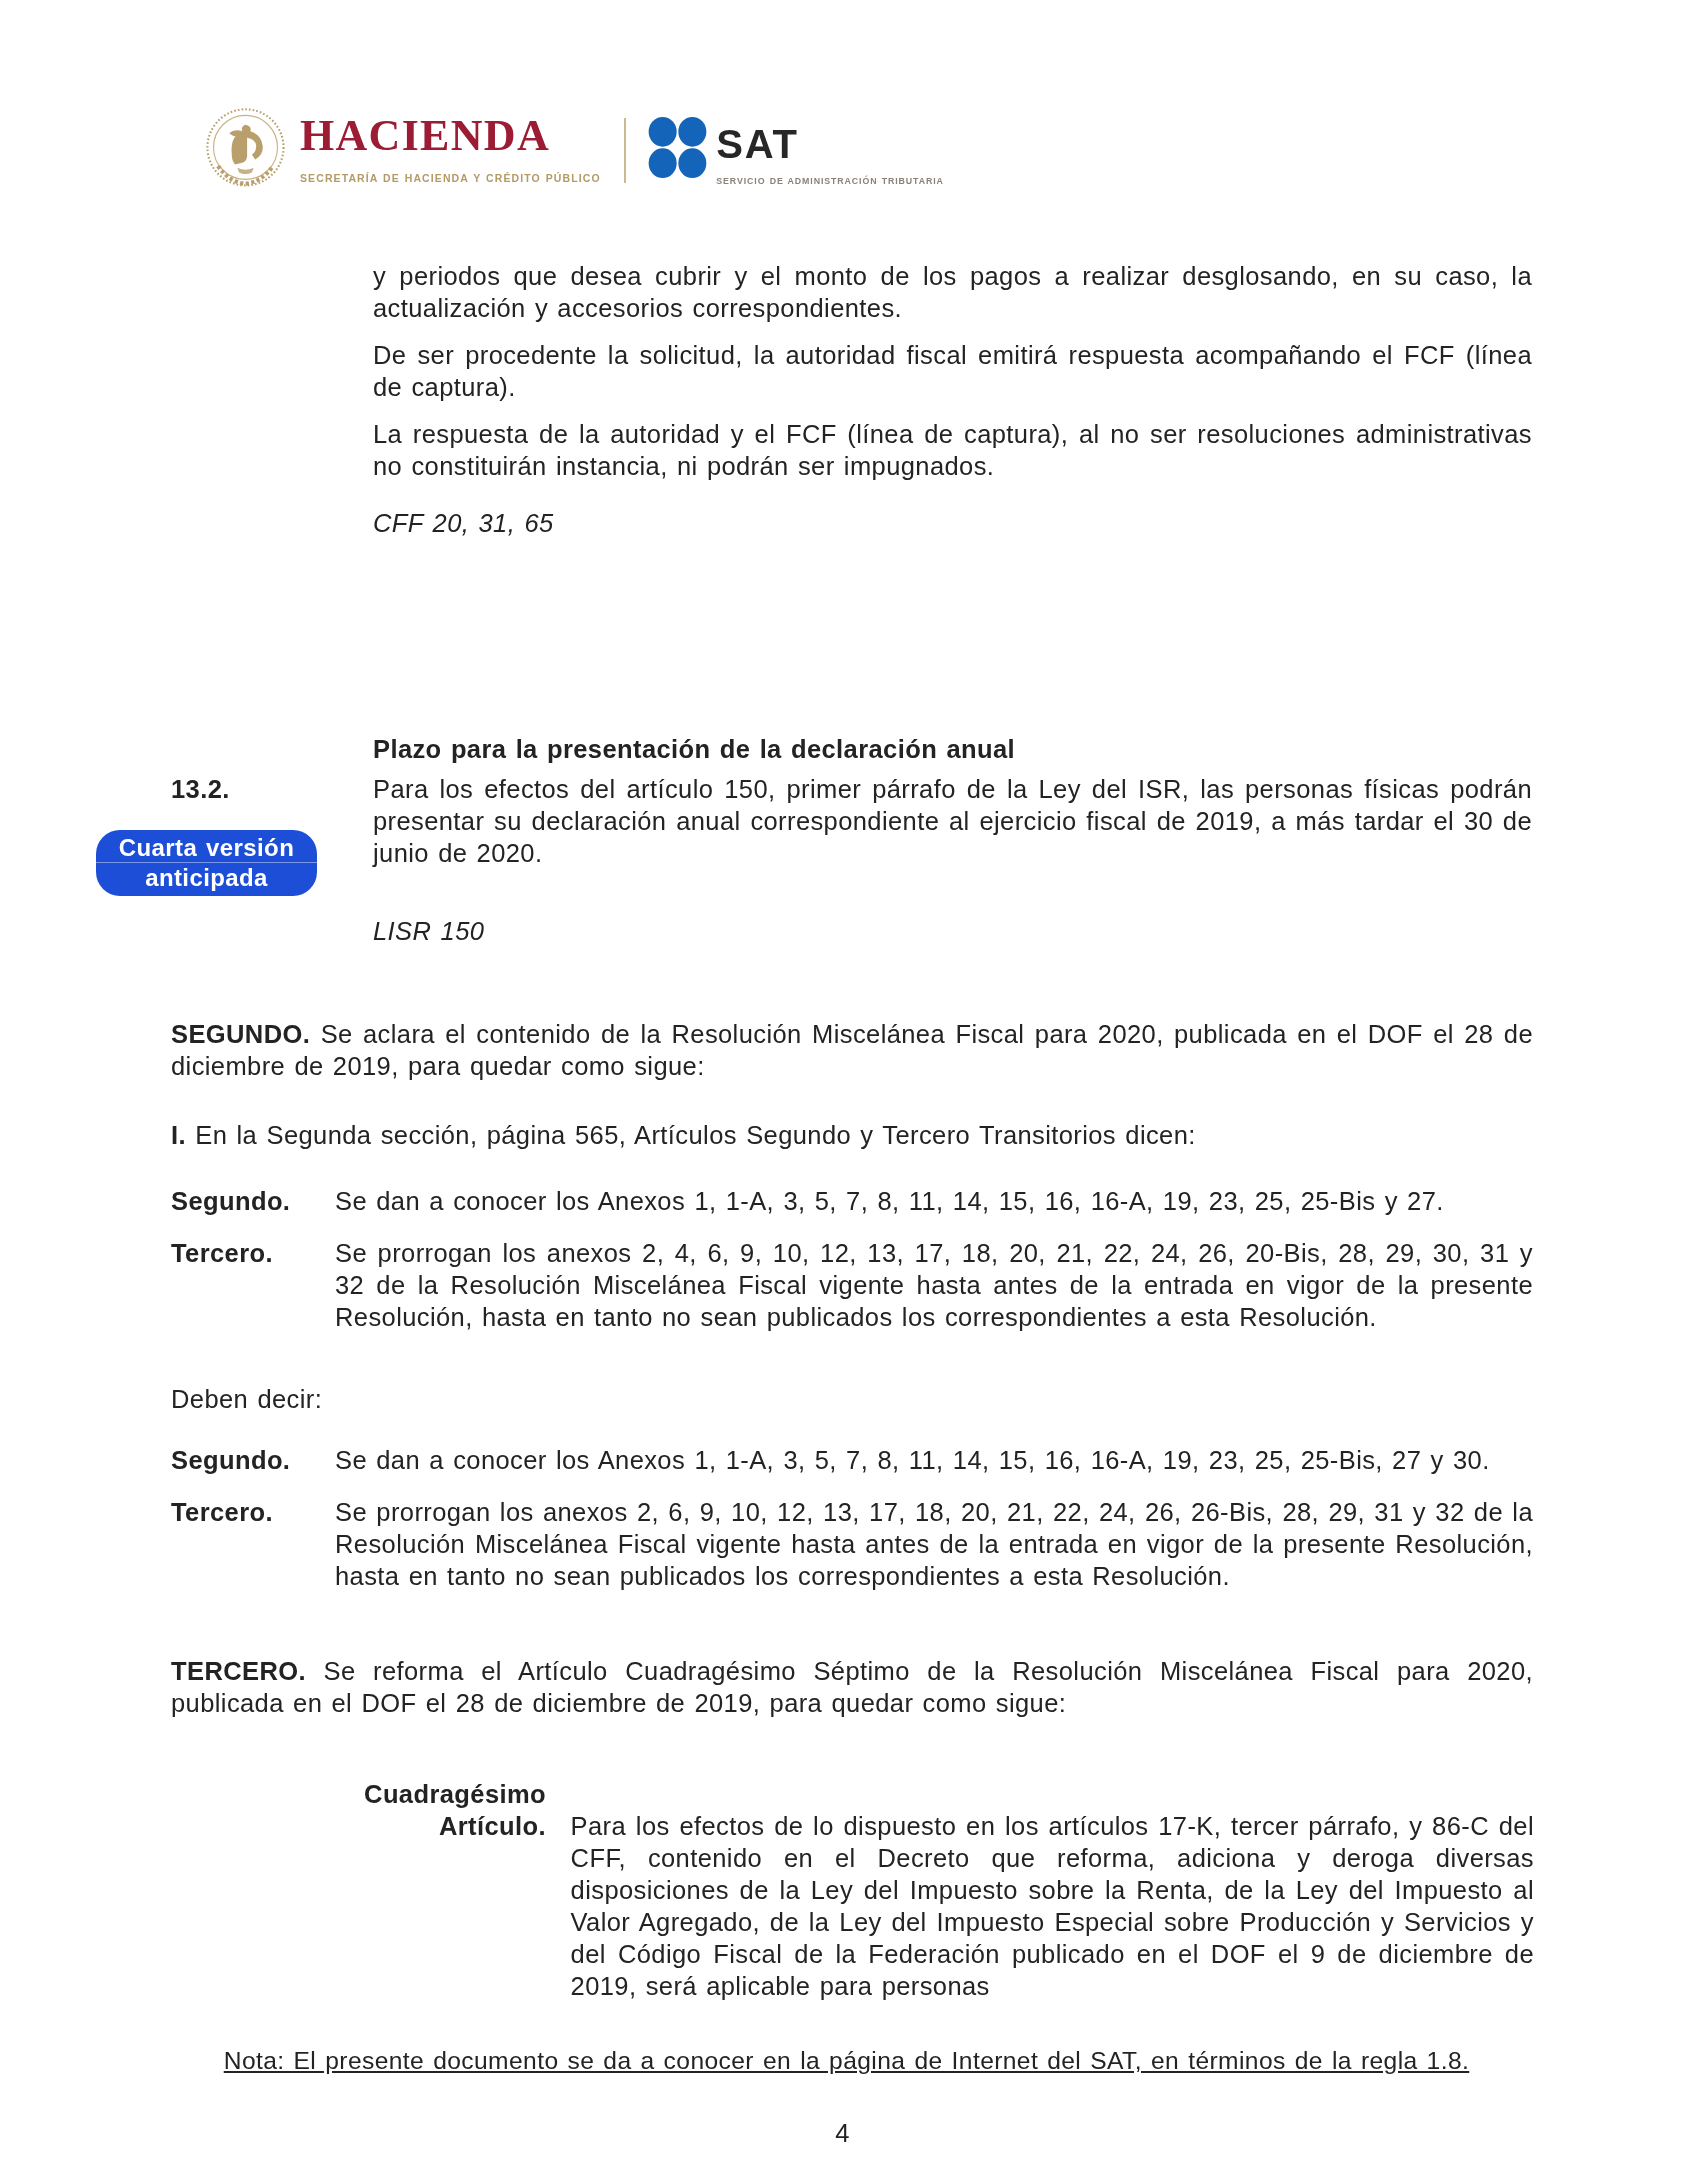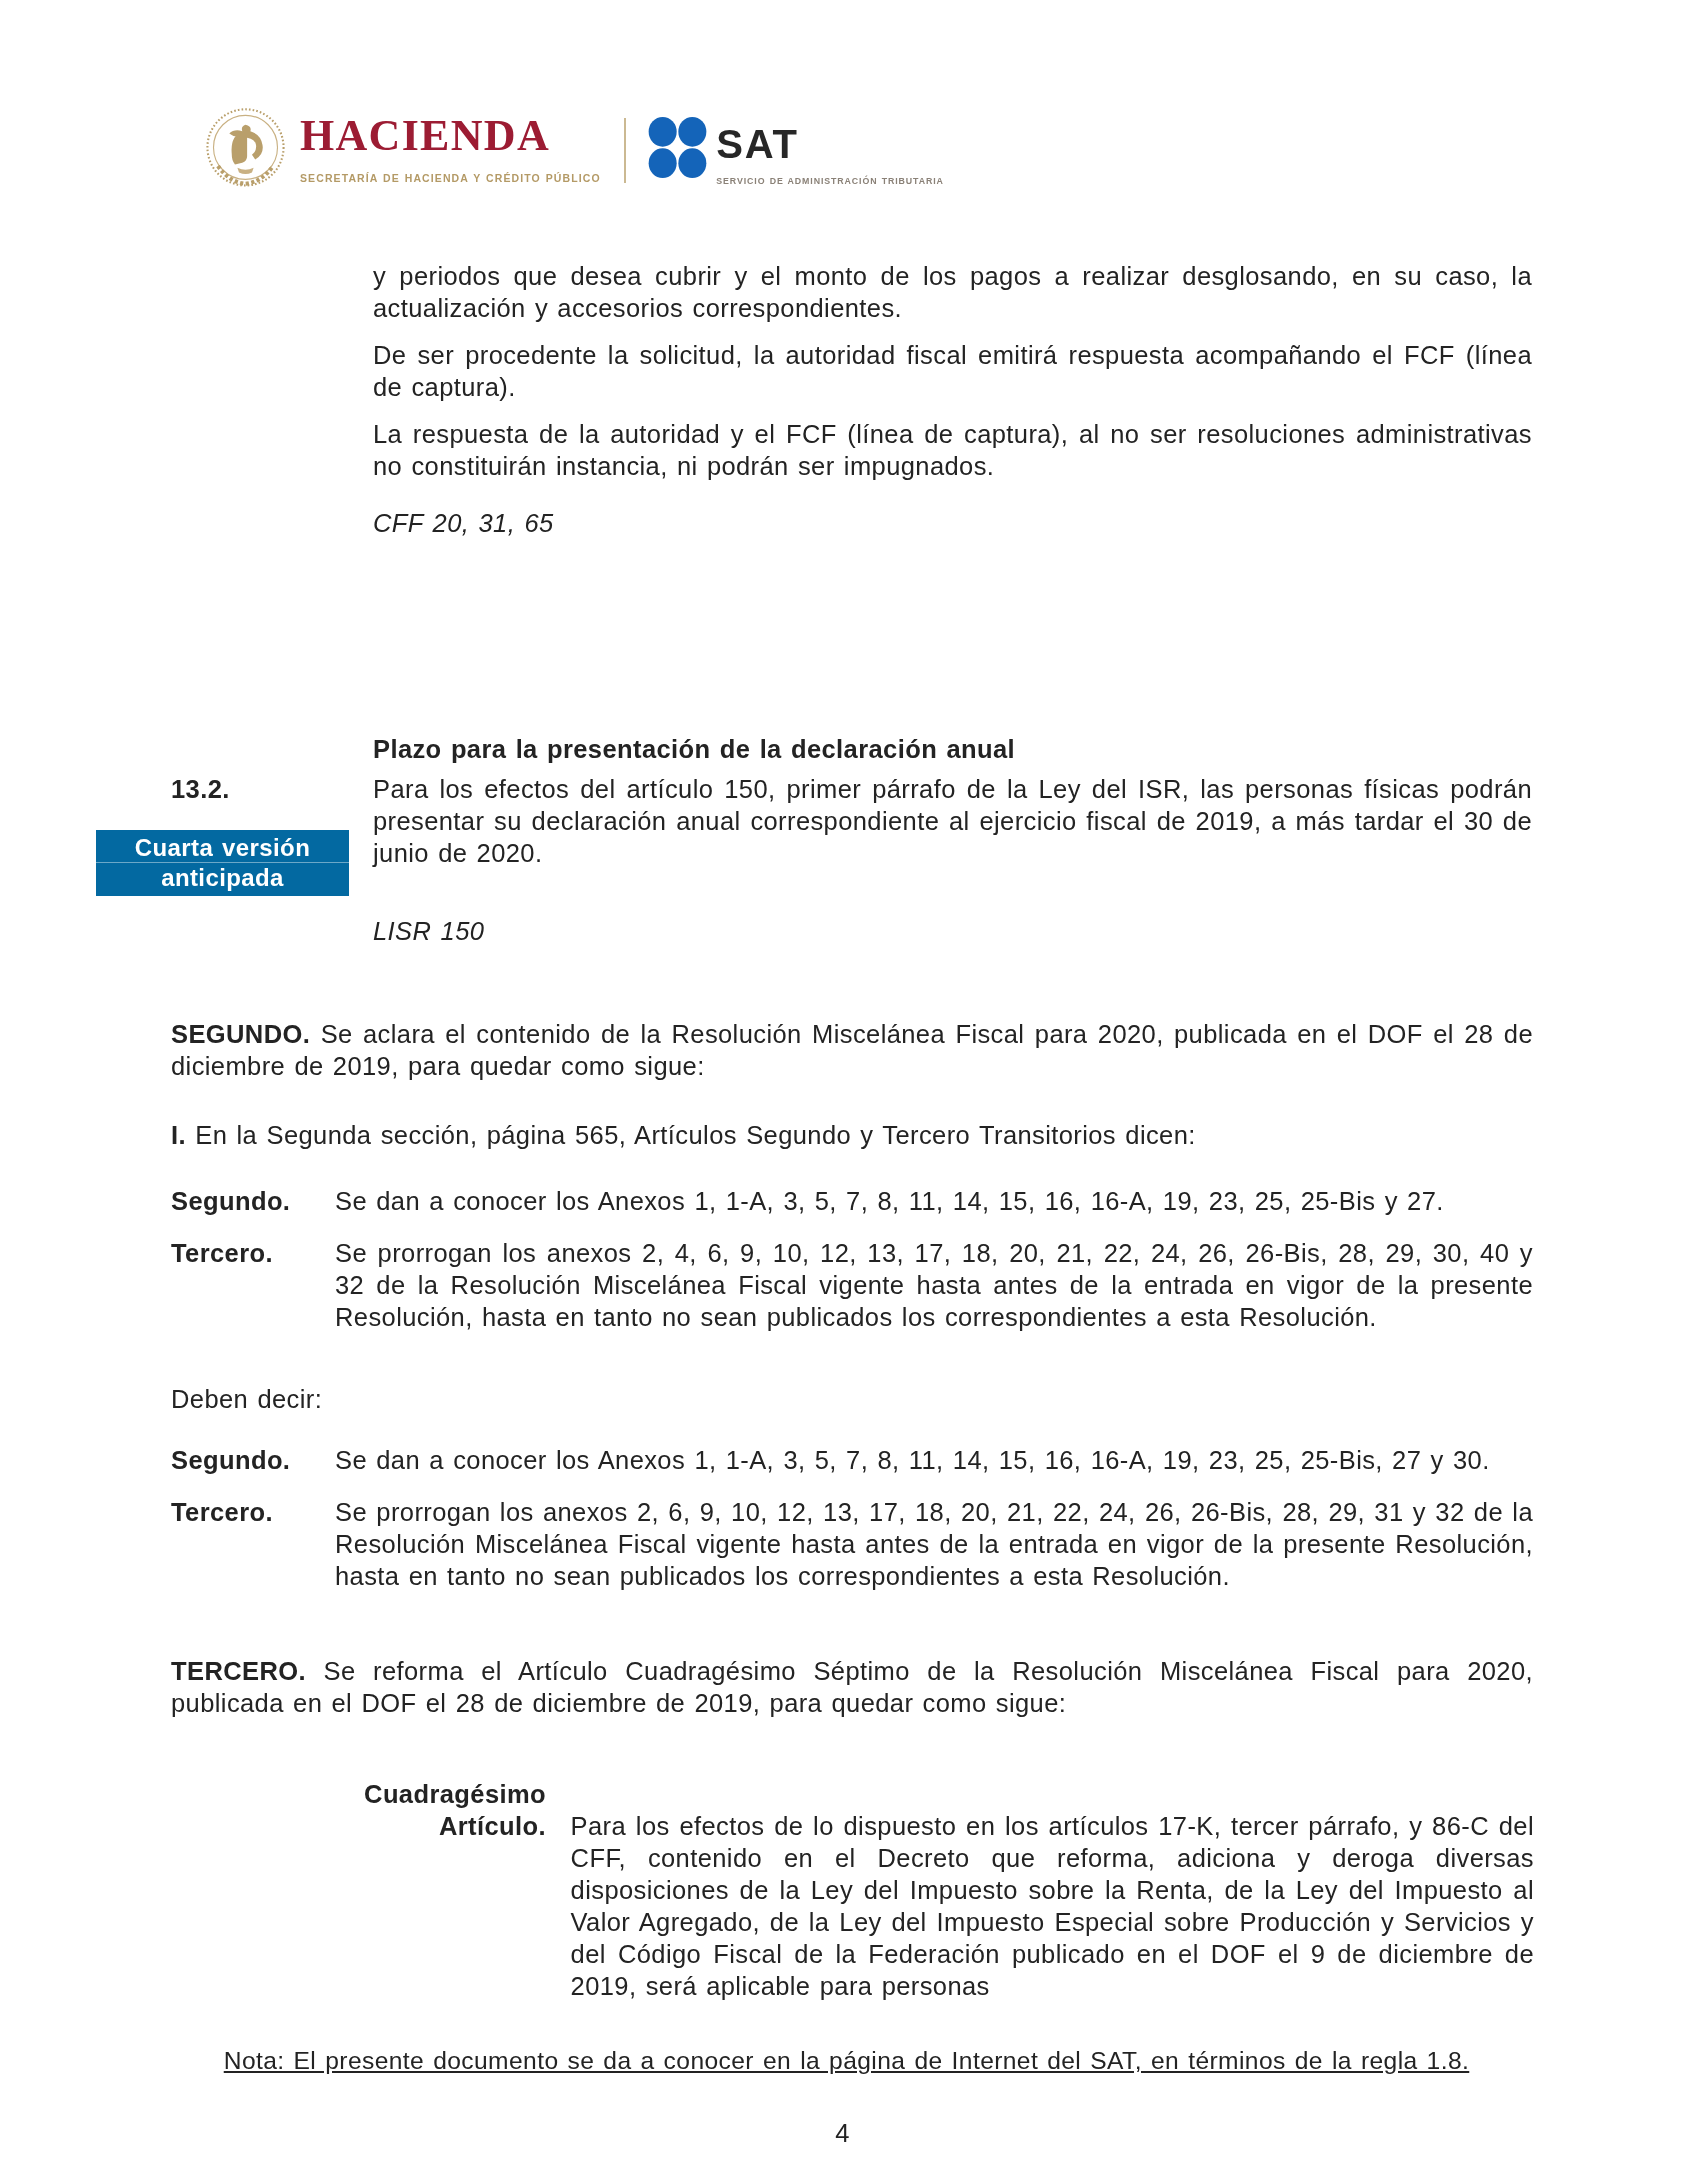--- a/index.html
+++ b/index.html
@@ -39,23 +39,23 @@
   .ref { font-style:italic; }
 
   .sec-rules { left:373px; top:260px; width:1159px; }
   .sec-rules p { margin-bottom:15px; }
   .sec-rules p.ref { margin-top:24.6px; margin-bottom:0; text-align:left; }
 
   .sec-132 { left:373px; top:733px; width:1159px; }
   .sec-132 h3 { font-size:25.5px; line-height:32px; font-weight:700; margin-bottom:8px; }
   .rule-num { position:absolute; left:-202px; top:40px; font-weight:700; }
   .version-badge {
-    position:absolute; left:-277px; top:97px; width:253px;
-    background:#0369a1; color:#ffffff; text-align:center;
-    font-weight:700; font-size:24px; line-height:29px; padding:2.6px 0 4.4px;
+    position:absolute; left:-277px; top:97px; width:221px;
+    background:#1d4ed8; color:#ffffff; text-align:center;
+    font-weight:700; font-size:24px; line-height:29px; padding:2.6px 0 4.4px;border-radius:24px;
   }
   .version-badge .l2 { border-top:1.8px solid rgba(255,255,255,0.42); }
   .sec-132 .ref { margin-top:46px; }
 
   .sec-segundo { left:171px; top:1018px; width:1362px; }
   .sec-frac    { left:171px; top:1119px; width:1362px; }
   .sec-dl1     { left:171px; top:1185px; width:1362px; }
   .sec-deben   { left:171px; top:1383px; width:1362px; }
   .sec-dl2     { left:171px; top:1444px; width:1362px; }
   .sec-tercero { left:171px; top:1655px; width:1362px; }
@@ -128,21 +128,21 @@
 
   <section class="abs sec-frac">
     <p><span class="b">I.</span> <span>En la Segunda sección, página 565, Artículos Segundo y Tercero Transitorios dicen:</span></p>
   </section>
 
   <section class="abs sec-dl1">
     <div class="dl">
       <div class="term">Segundo.</div>
       <div class="def">Se dan a conocer los Anexos 1, 1-A, 3, 5, 7, 8, 11, 14, 15, 16, 16-A, 19, 23, 25, 25-Bis y 27.</div>
       <div class="term">Tercero.</div>
-      <div class="def">Se prorrogan los anexos 2, 4, 6, 9, 10, 12, 13, 17, 18, 20, 21, 22, 24, 26, 26-Bis, 28, 29, 30, 40 y 32 de la Resolución Miscelánea Fiscal vigente hasta antes de la entrada en vigor de la presente Resolución, hasta en tanto no sean publicados los correspondientes a esta Resolución.</div>
+      <div class="def">Se prorrogan los anexos 2, 4, 6, 9, 10, 12, 13, 17, 18, 20, 21, 22, 24, 26, 20-Bis, 28, 29, 30, 31 y 32 de la Resolución Miscelánea Fiscal vigente hasta antes de la entrada en vigor de la presente Resolución, hasta en tanto no sean publicados los correspondientes a esta Resolución.</div>
     </div>
   </section>
 
   <section class="abs sec-deben">
     <p>Deben decir:</p>
   </section>
 
   <section class="abs sec-dl2">
     <div class="dl">
       <div class="term">Segundo.</div>

